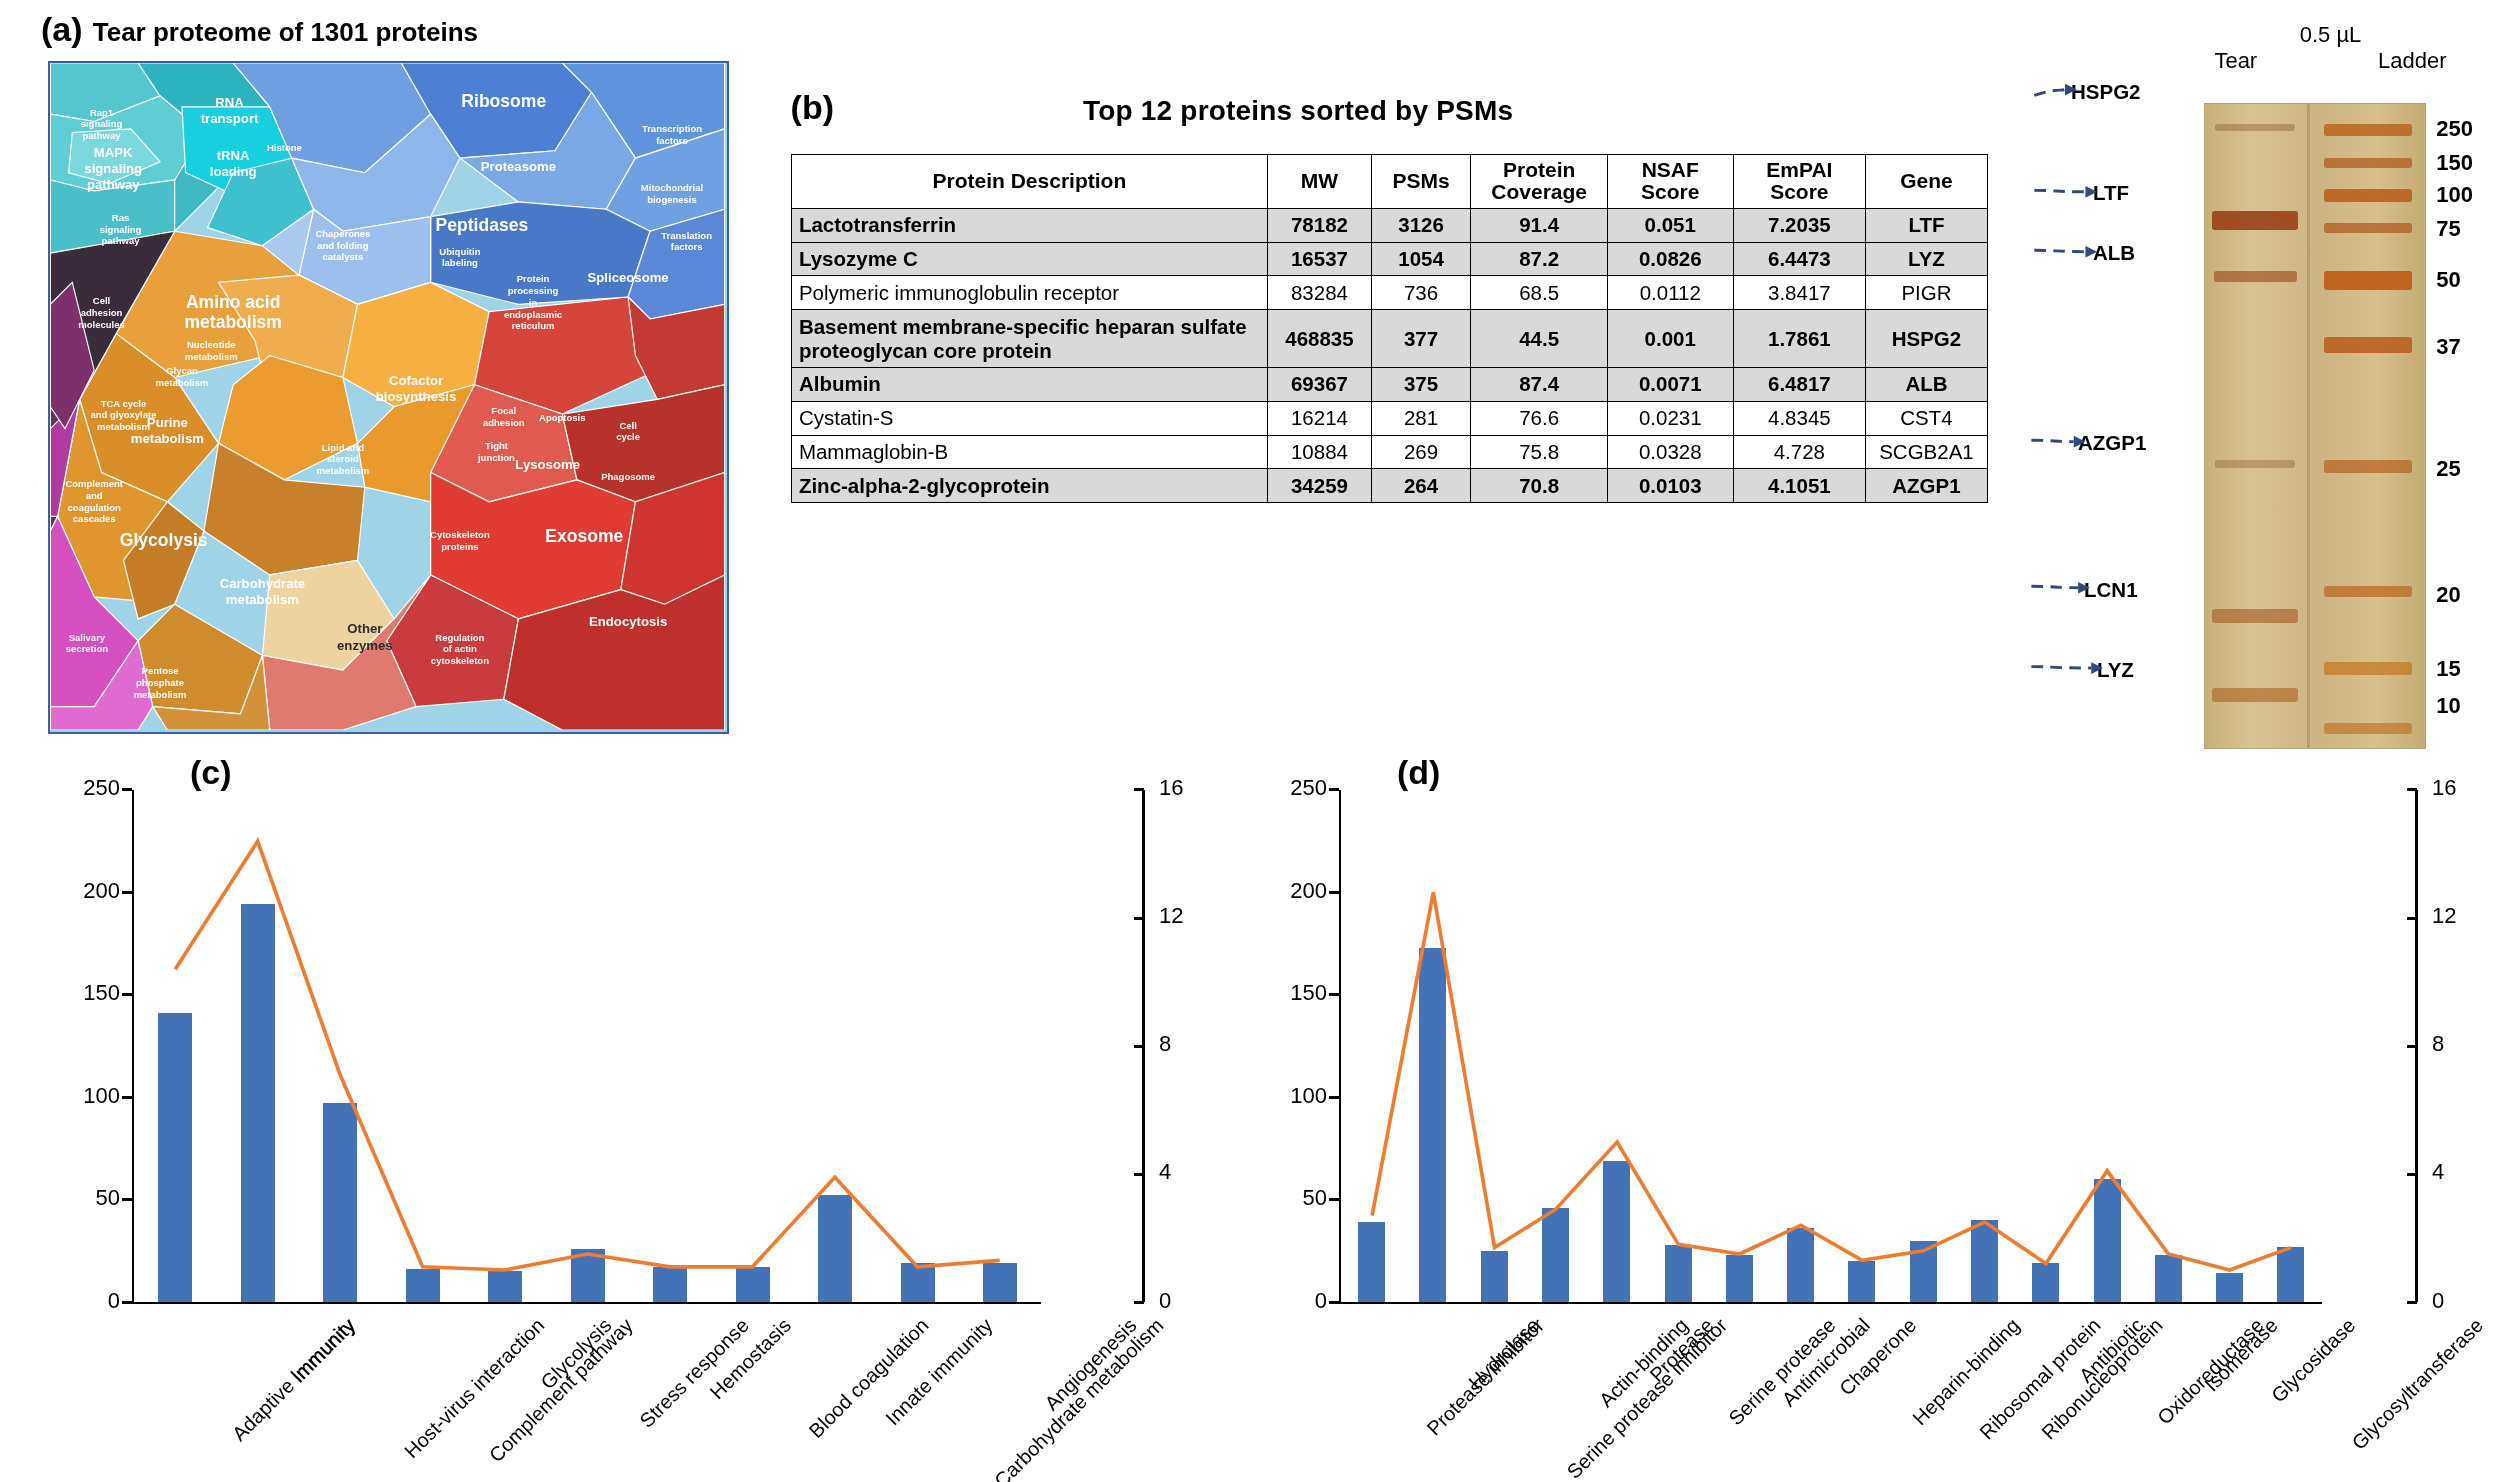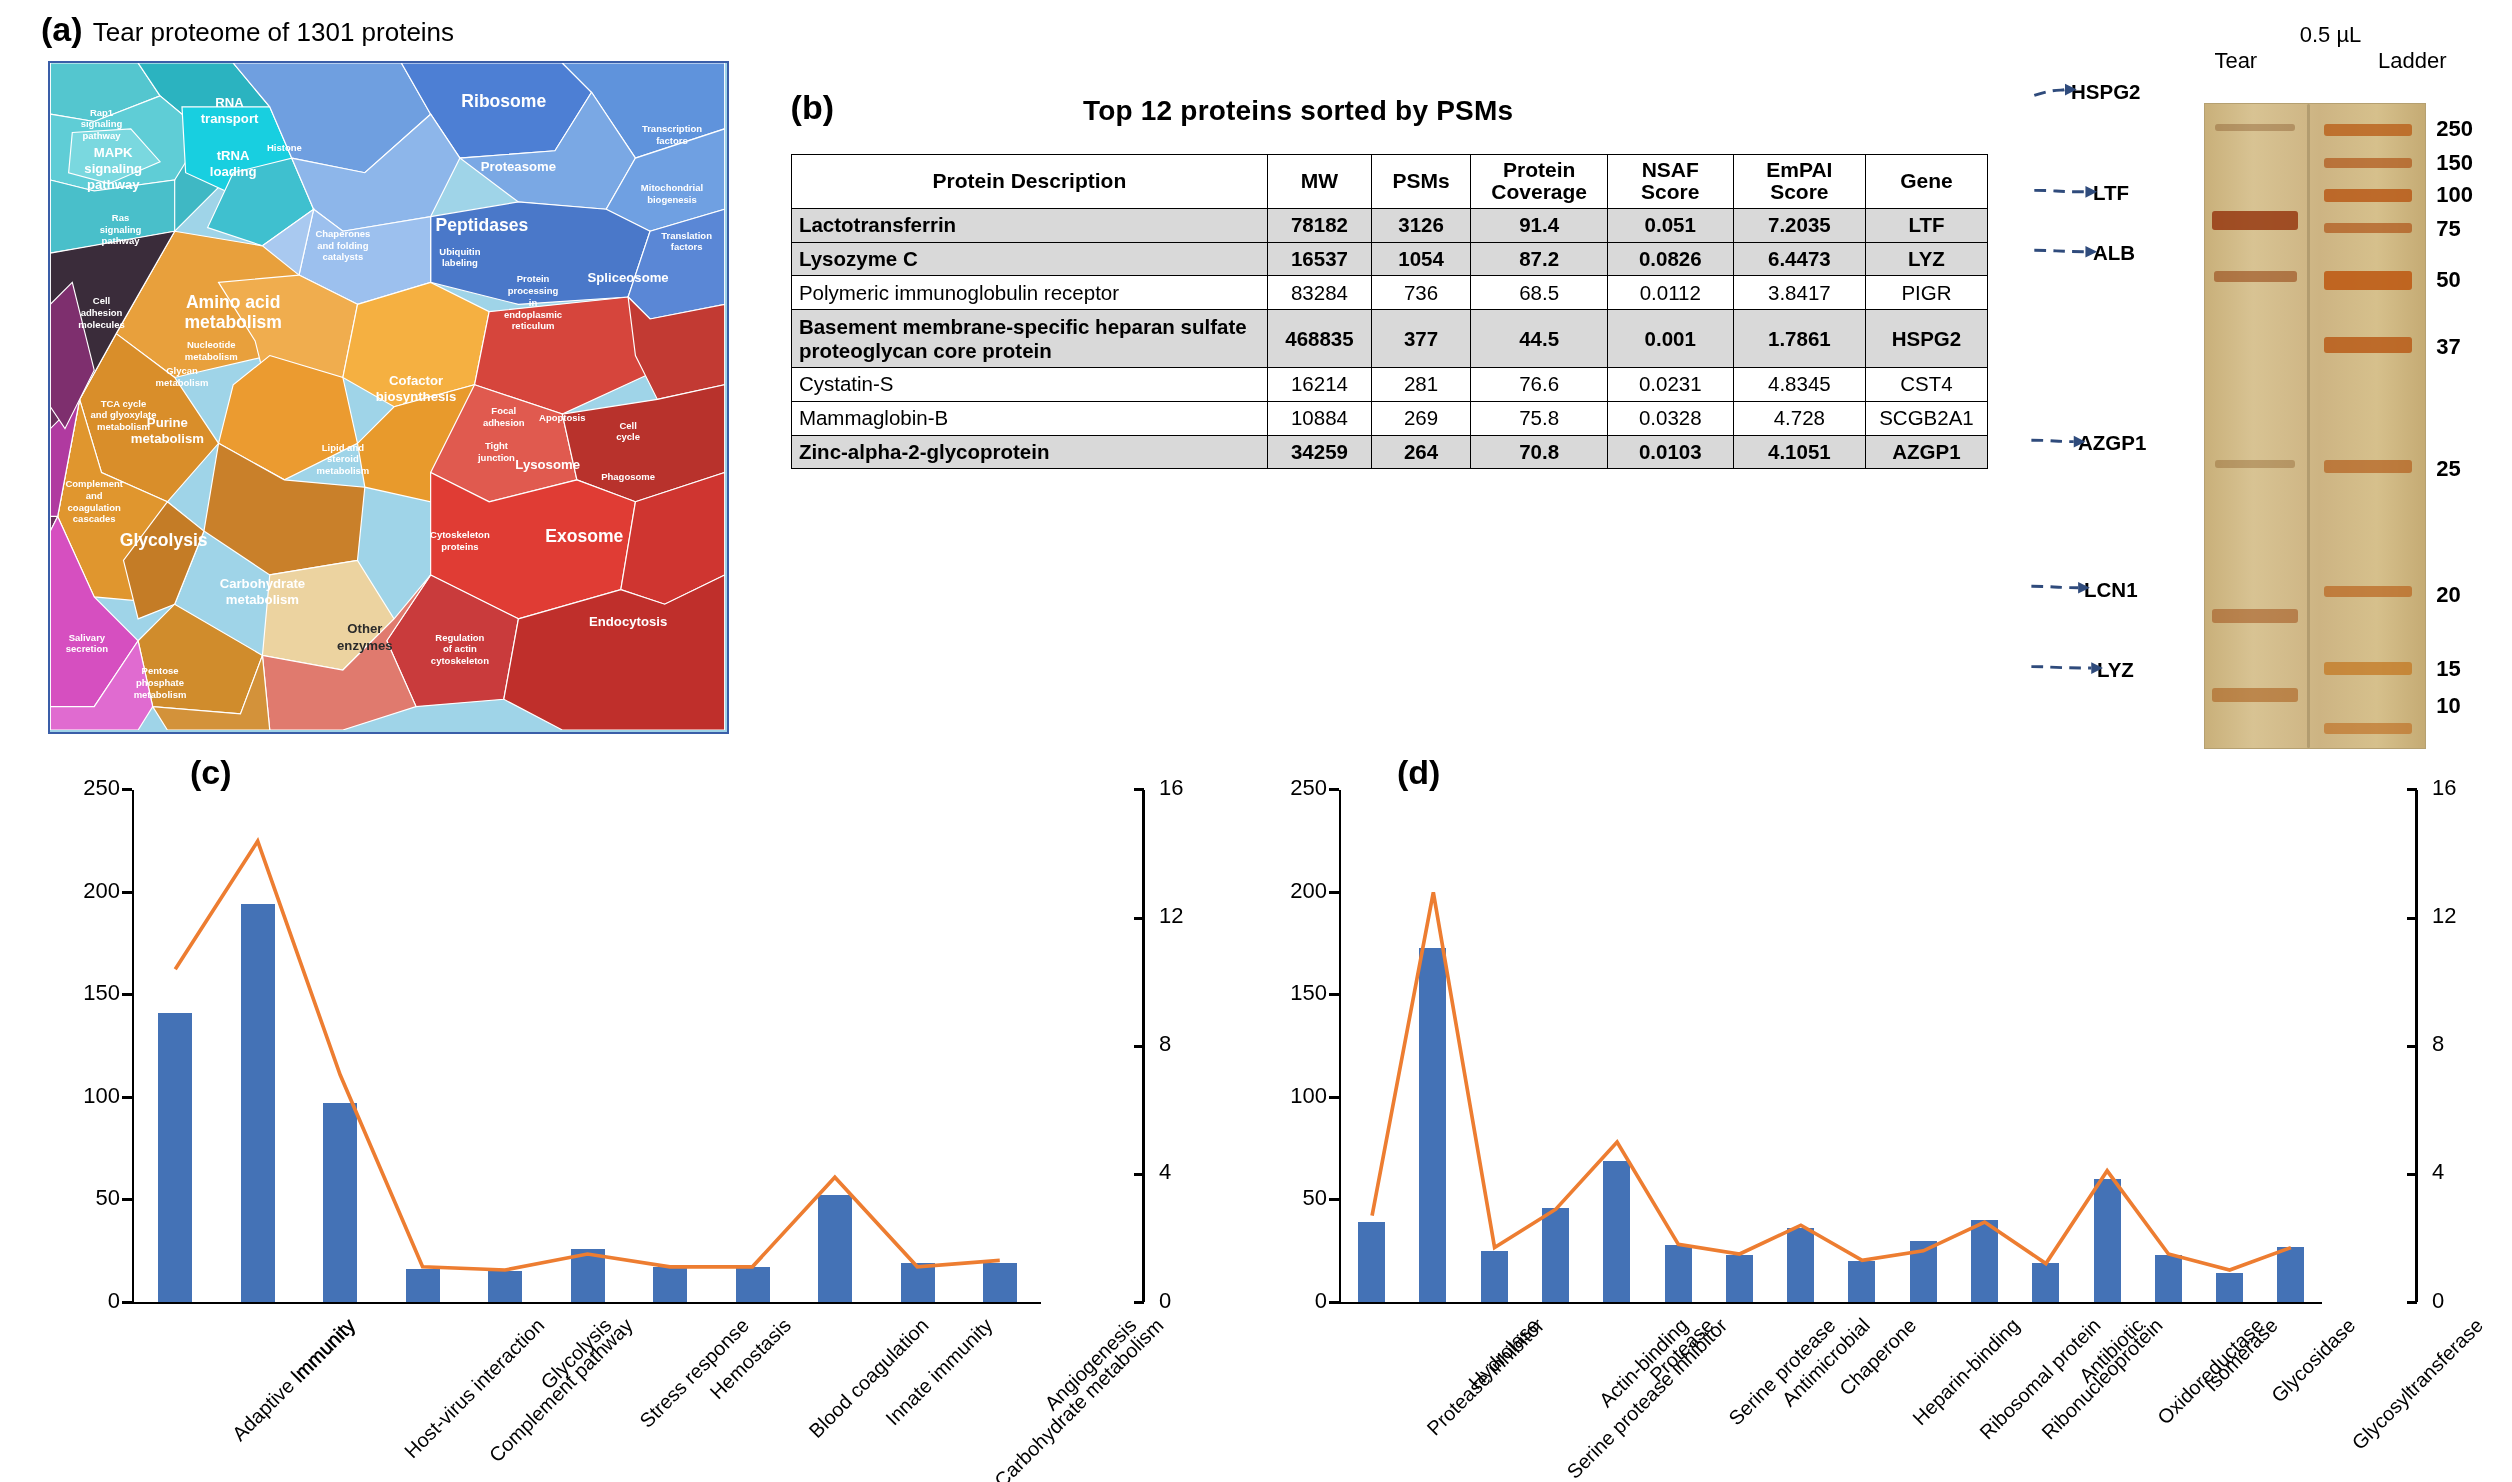--- a/index.html
+++ b/index.html
@@ -1,21 +1,21 @@
 <!DOCTYPE html>
 <html style="font-size:11.7px"><head>
 <meta charset="utf-8">
 <style>
   html,body{margin:0;padding:0;background:#ffffff;}
   body{width:2512px;height:1483px;position:relative;font-family:"Liberation Sans",sans-serif;color:#000;overflow:hidden;}
   .panel-label{font-size:34px;font-weight:bold;}
   
   #panel-a{position:absolute;left:41px;top:10.2px;width:703px;height:732px;}
   #panel-a .hdr{display:flex;align-items:baseline;gap:10.2px;}
-  #panel-a .title{font-size:26px;font-weight:normal;}
+  #panel-a .title{font-size:26px;font-weight:bold;}
   #voronoi{position:absolute;left:7.3px;top:51px;width:681px;height:673px;border:2.9px solid #3a5ea8;box-sizing:border-box;overflow:hidden;background:#9fd4e8;}
   #voronoi svg{display:block;}
   .vtxt{font-size:11px;fill:#ffffff;text-anchor:middle;font-family:"Liberation Sans",sans-serif;}
   .vtxt.big{font-size:24px;font-weight:bold;}
   .vtxt.mid{font-size:18px;font-weight:bold;}
   .vtxt.sm{font-size:13px;font-weight:bold;}
   .vtxt.dark{fill:#2b2b2b;}
   
   #panel-b{position:absolute;left:776px;top:88px;width:1266px;height:659px;}
   #panel-b .b-lab{position:absolute;left:14.6px;top:0px;font-size:34px;font-weight:bold;}
@@ -248,20 +248,29 @@
         </tr>
         <tr class="hl">
           <td class="desc">Basement membrane-specific heparan sulfate proteoglycan core protein</td>
           <td class="num">468835</td>
           <td class="num">377</td>
           <td class="num">44.5</td>
           <td class="num">0.001</td>
           <td class="num">1.7861</td>
           <td class="gene">HSPG2</td>
         </tr>
+        <tr class="hl">
+          <td class="desc">Albumin</td>
+          <td class="num">69367</td>
+          <td class="num">375</td>
+          <td class="num">87.4</td>
+          <td class="num">0.0071</td>
+          <td class="num">6.4817</td>
+          <td class="gene">ALB</td>
+        </tr>
         <tr>
           <td class="desc">Cystatin-S</td>
           <td class="num">16214</td>
           <td class="num">281</td>
           <td class="num">76.6</td>
           <td class="num">0.0231</td>
           <td class="num">4.8345</td>
           <td class="gene">CST4</td>
         </tr>
         <tr>

